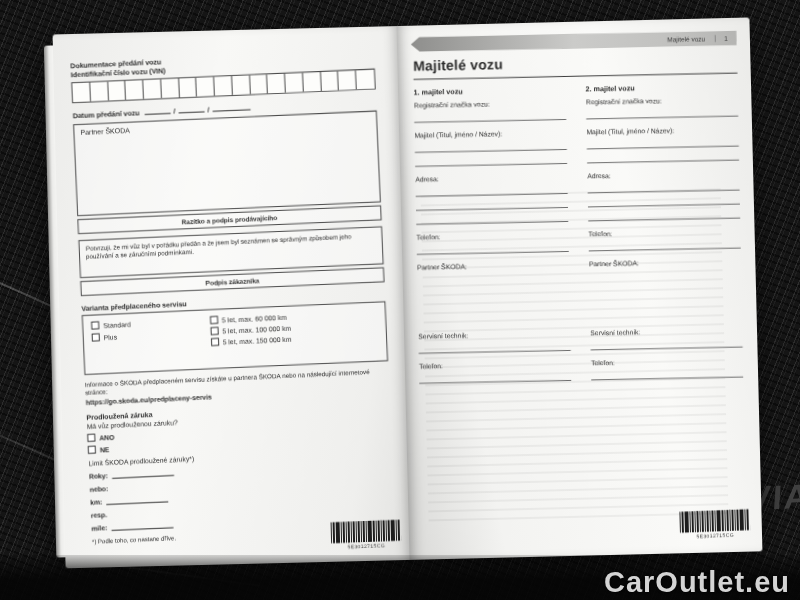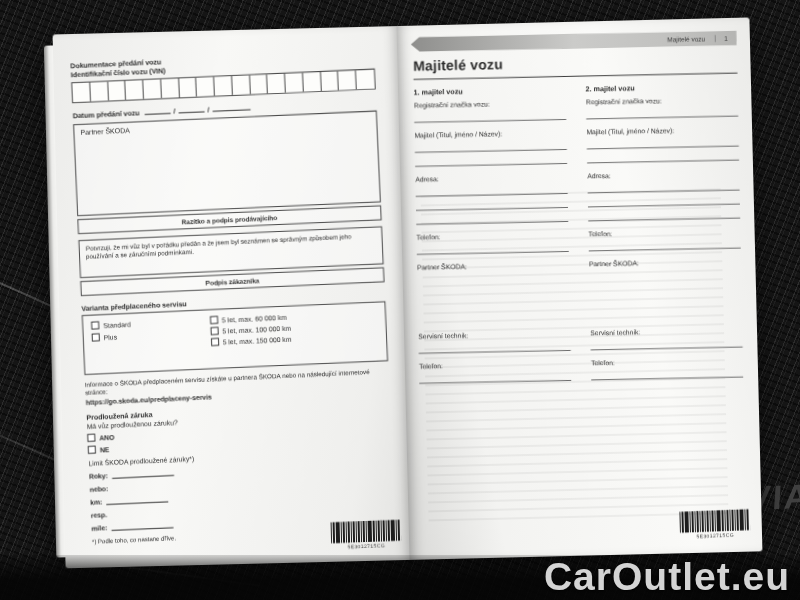--- a/index.html
+++ b/index.html
@@ -17,21 +17,21 @@
   .streak3{width:140px;left:120px;top:575px;transform:rotate(8deg);opacity:.5;}
 
   .bottom-shade{position:absolute;left:0;bottom:0;width:800px;height:45px;z-index:3;
     background:linear-gradient(180deg, rgba(0,0,0,0.15), rgba(5,5,5,0.92) 55%);}
 
   .seat-text{position:absolute;left:748px;top:478px;z-index:1;
     font-size:34px;font-weight:bold;letter-spacing:2px;color:#454545;
     transform:skewX(-6deg) rotate(-2deg);opacity:.9;}
 
   .watermark{position:absolute;right:10px;bottom:1px;z-index:4;
-    font-size:39px;font-weight:bold;color:#d4d4d4;letter-spacing:1px;
+    font-size:29px;font-weight:bold;color:#d4d4d4;letter-spacing:1px;
     text-shadow:0 1px 2px rgba(0,0,0,0.7);}
 
   .booklet{position:absolute;left:50px;top:26px;width:706px;height:534px;z-index:2;
     display:flex;transform:rotate(-1.4deg);
     filter:drop-shadow(0 10px 14px rgba(0,0,0,0.65));}
   .page-stack{width:9px;height:96%;align-self:center;
     background:linear-gradient(90deg,#8f8f8d,#ececea 55%,#f4f4f2);
     border-radius:3px 0 0 3px;}
   .page{position:relative;box-sizing:border-box;color:#2b2b2b;}
   .page-left{width:344px;border-radius:3px 0 0 3px;

